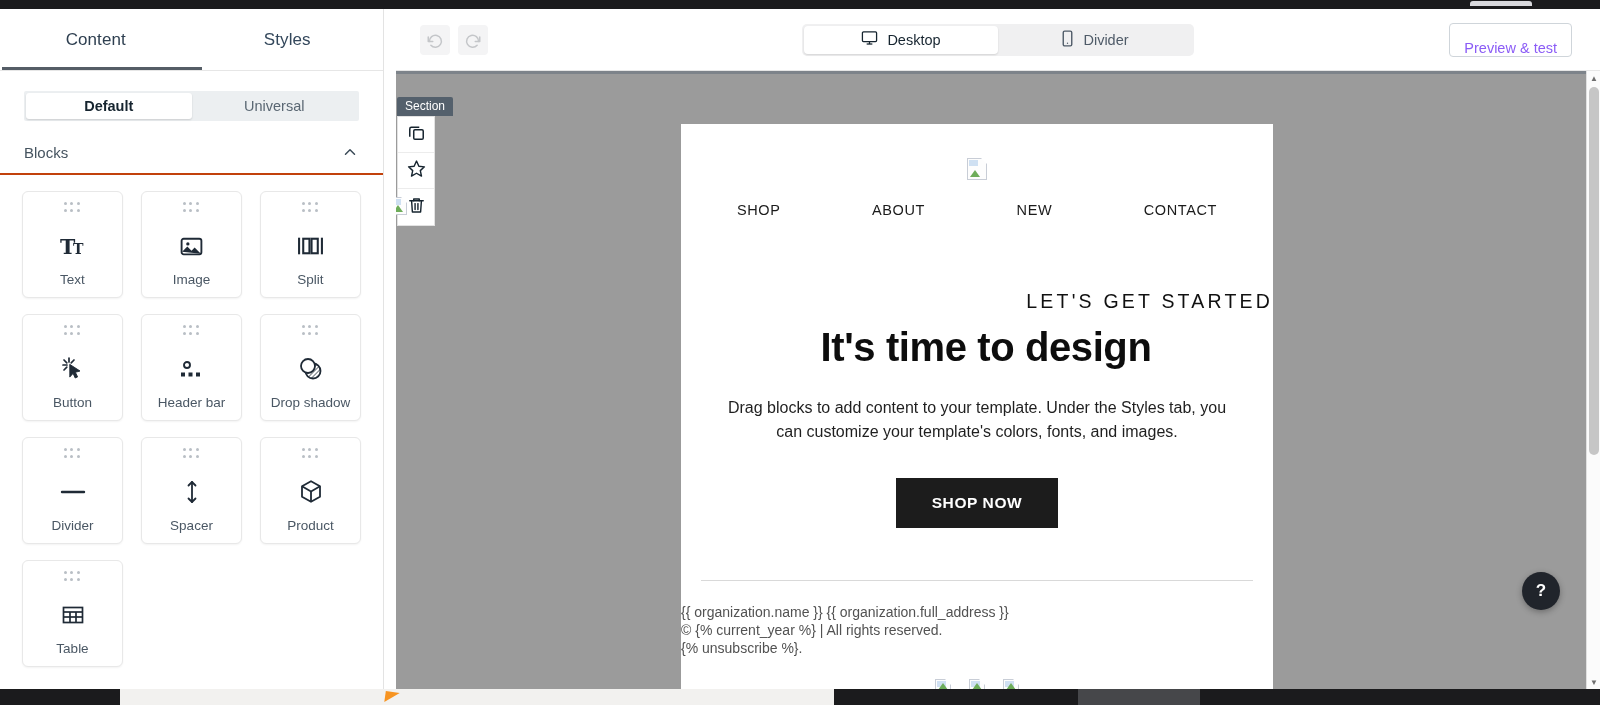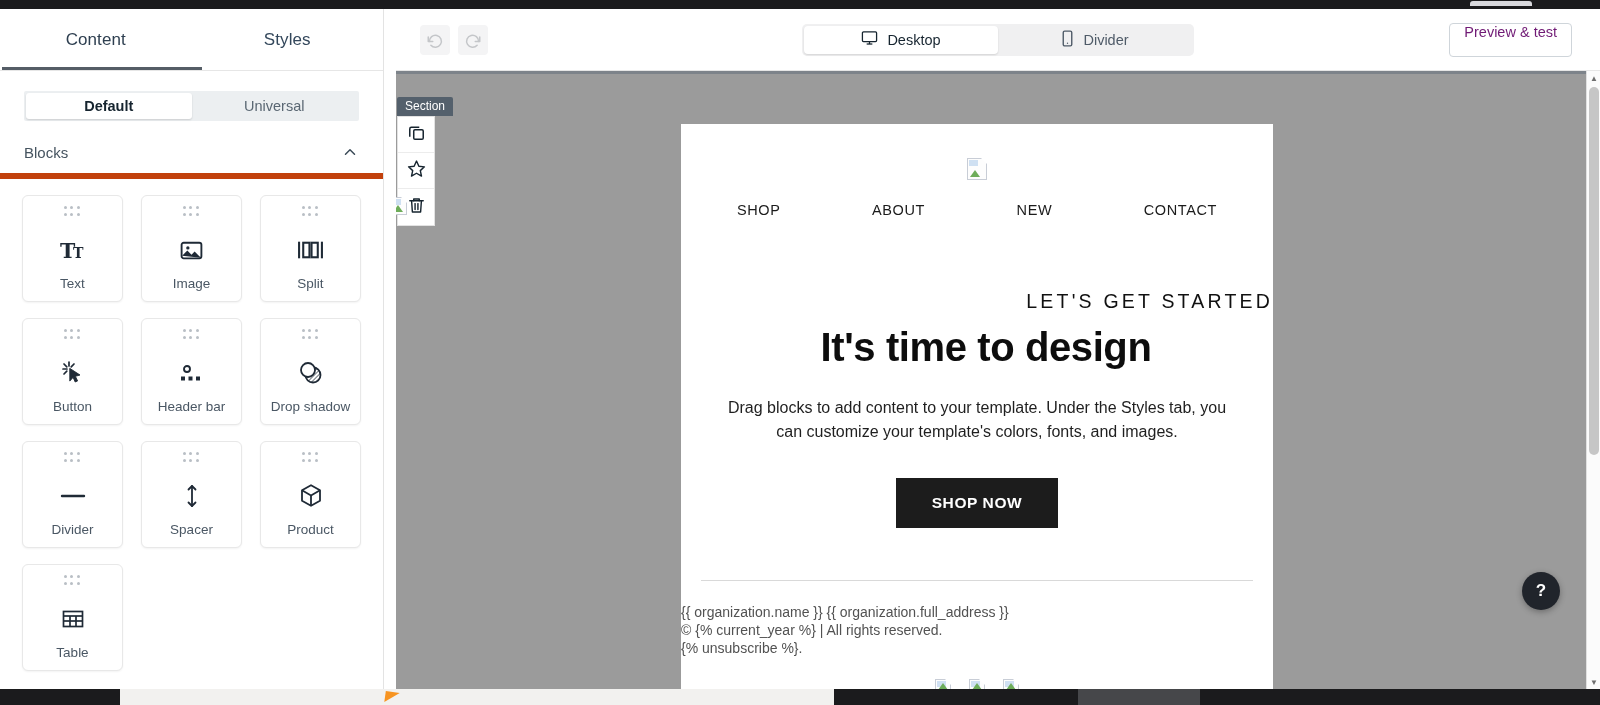--- a/index.html
+++ b/index.html
@@ -88,21 +88,21 @@
   }
   .seg-btn.active {
     background: #ffffff; color: #16242f; font-weight: 600;
     box-shadow: 0 1px 2px rgba(0,0,0,0.14);
   }
 
   .section-hdr {
     margin-top: 22px;
     padding: 0 24px 12px 24px;
     display: flex; align-items: center; justify-content: space-between;
-    border-bottom: 6px solid #c2410c;
+    border-bottom: 2px solid #c2410c;
   }
   .section-hdr .title { font-size: 15px; color: #45535f; }
   .chev { width: 18px; height: 18px; color: #3b4b58; }
 
   .blocks {
     padding: 16px 22px 0 22px;
     display: grid;
     grid-template-columns: repeat(3, 1fr);
     gap: 16px 18px;
   }
@@ -158,22 +158,22 @@
     cursor: pointer;
   }
   .device-btn.active {
     background: #ffffff; color: #16242f;
     box-shadow: 0 1px 2px rgba(0,0,0,0.12);
   }
   .preview-btn {
     position: absolute; right: 28px;
     height: 34px; padding: 0 14px;
     border: 1px solid #cfd5da; border-radius: 4px;
-    background: #fff; color: #701a75; font-size: 14.5px;
-    display: flex; align-items: flex-start; cursor: pointer;
+    background: #fff; color: #8b5cf6; font-size: 14.5px;
+    display: flex; align-items: flex-end; cursor: pointer;
   }
 
   
   .canvas {
     position: absolute; left: 396px; top: 62px;
     width: 1190px; height: 618px;
     background: #9b9b9b;
     overflow: hidden;
   }
   .canvas-top-strip {

